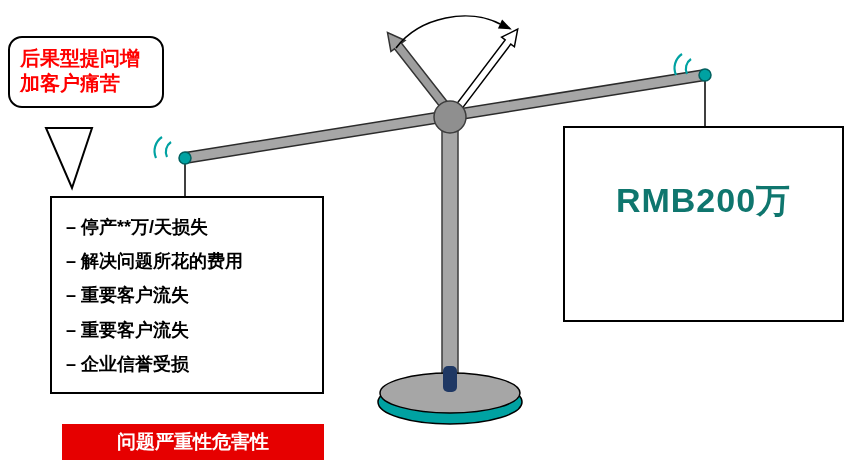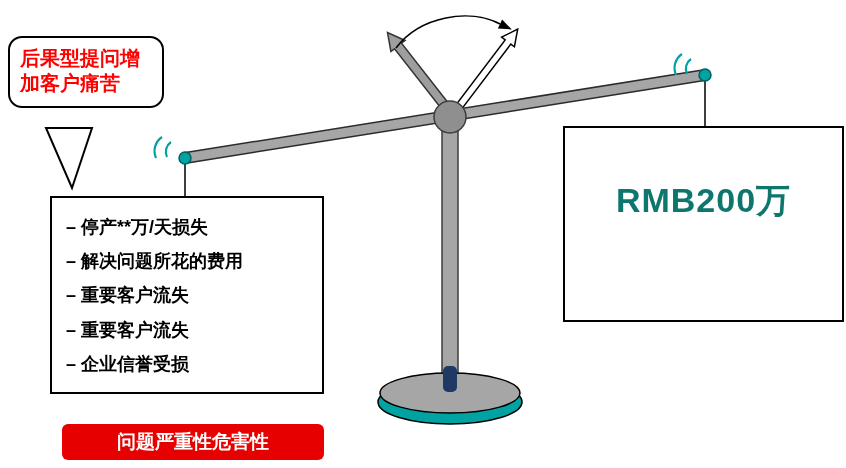--- a/index.html
+++ b/index.html
@@ -25,21 +25,21 @@
   }
   .left-item {
     color:#000; font-weight:bold; font-size:18px; line-height:1.9;
     white-space:nowrap;
   }
 
   
   .left-label {
     position:absolute; left:62px; top:424px; width:262px; height:36px;
     background:#e60000; color:#fff; font-weight:bold; font-size:19px;
-    display:flex; align-items:center; justify-content:center;border-radius:6px;
+    display:flex; align-items:center; justify-content:center;
   }
 
   
   .right-box {
     position:absolute; left:563px; top:126px; width:281px; height:196px;
     background:#fff; border:2px solid #000; box-sizing:border-box;
   }
   .right-amount {
     margin-top:50px; text-align:center;
     font-size:34px; font-weight:bold; color:#0f766e; letter-spacing:1px;

